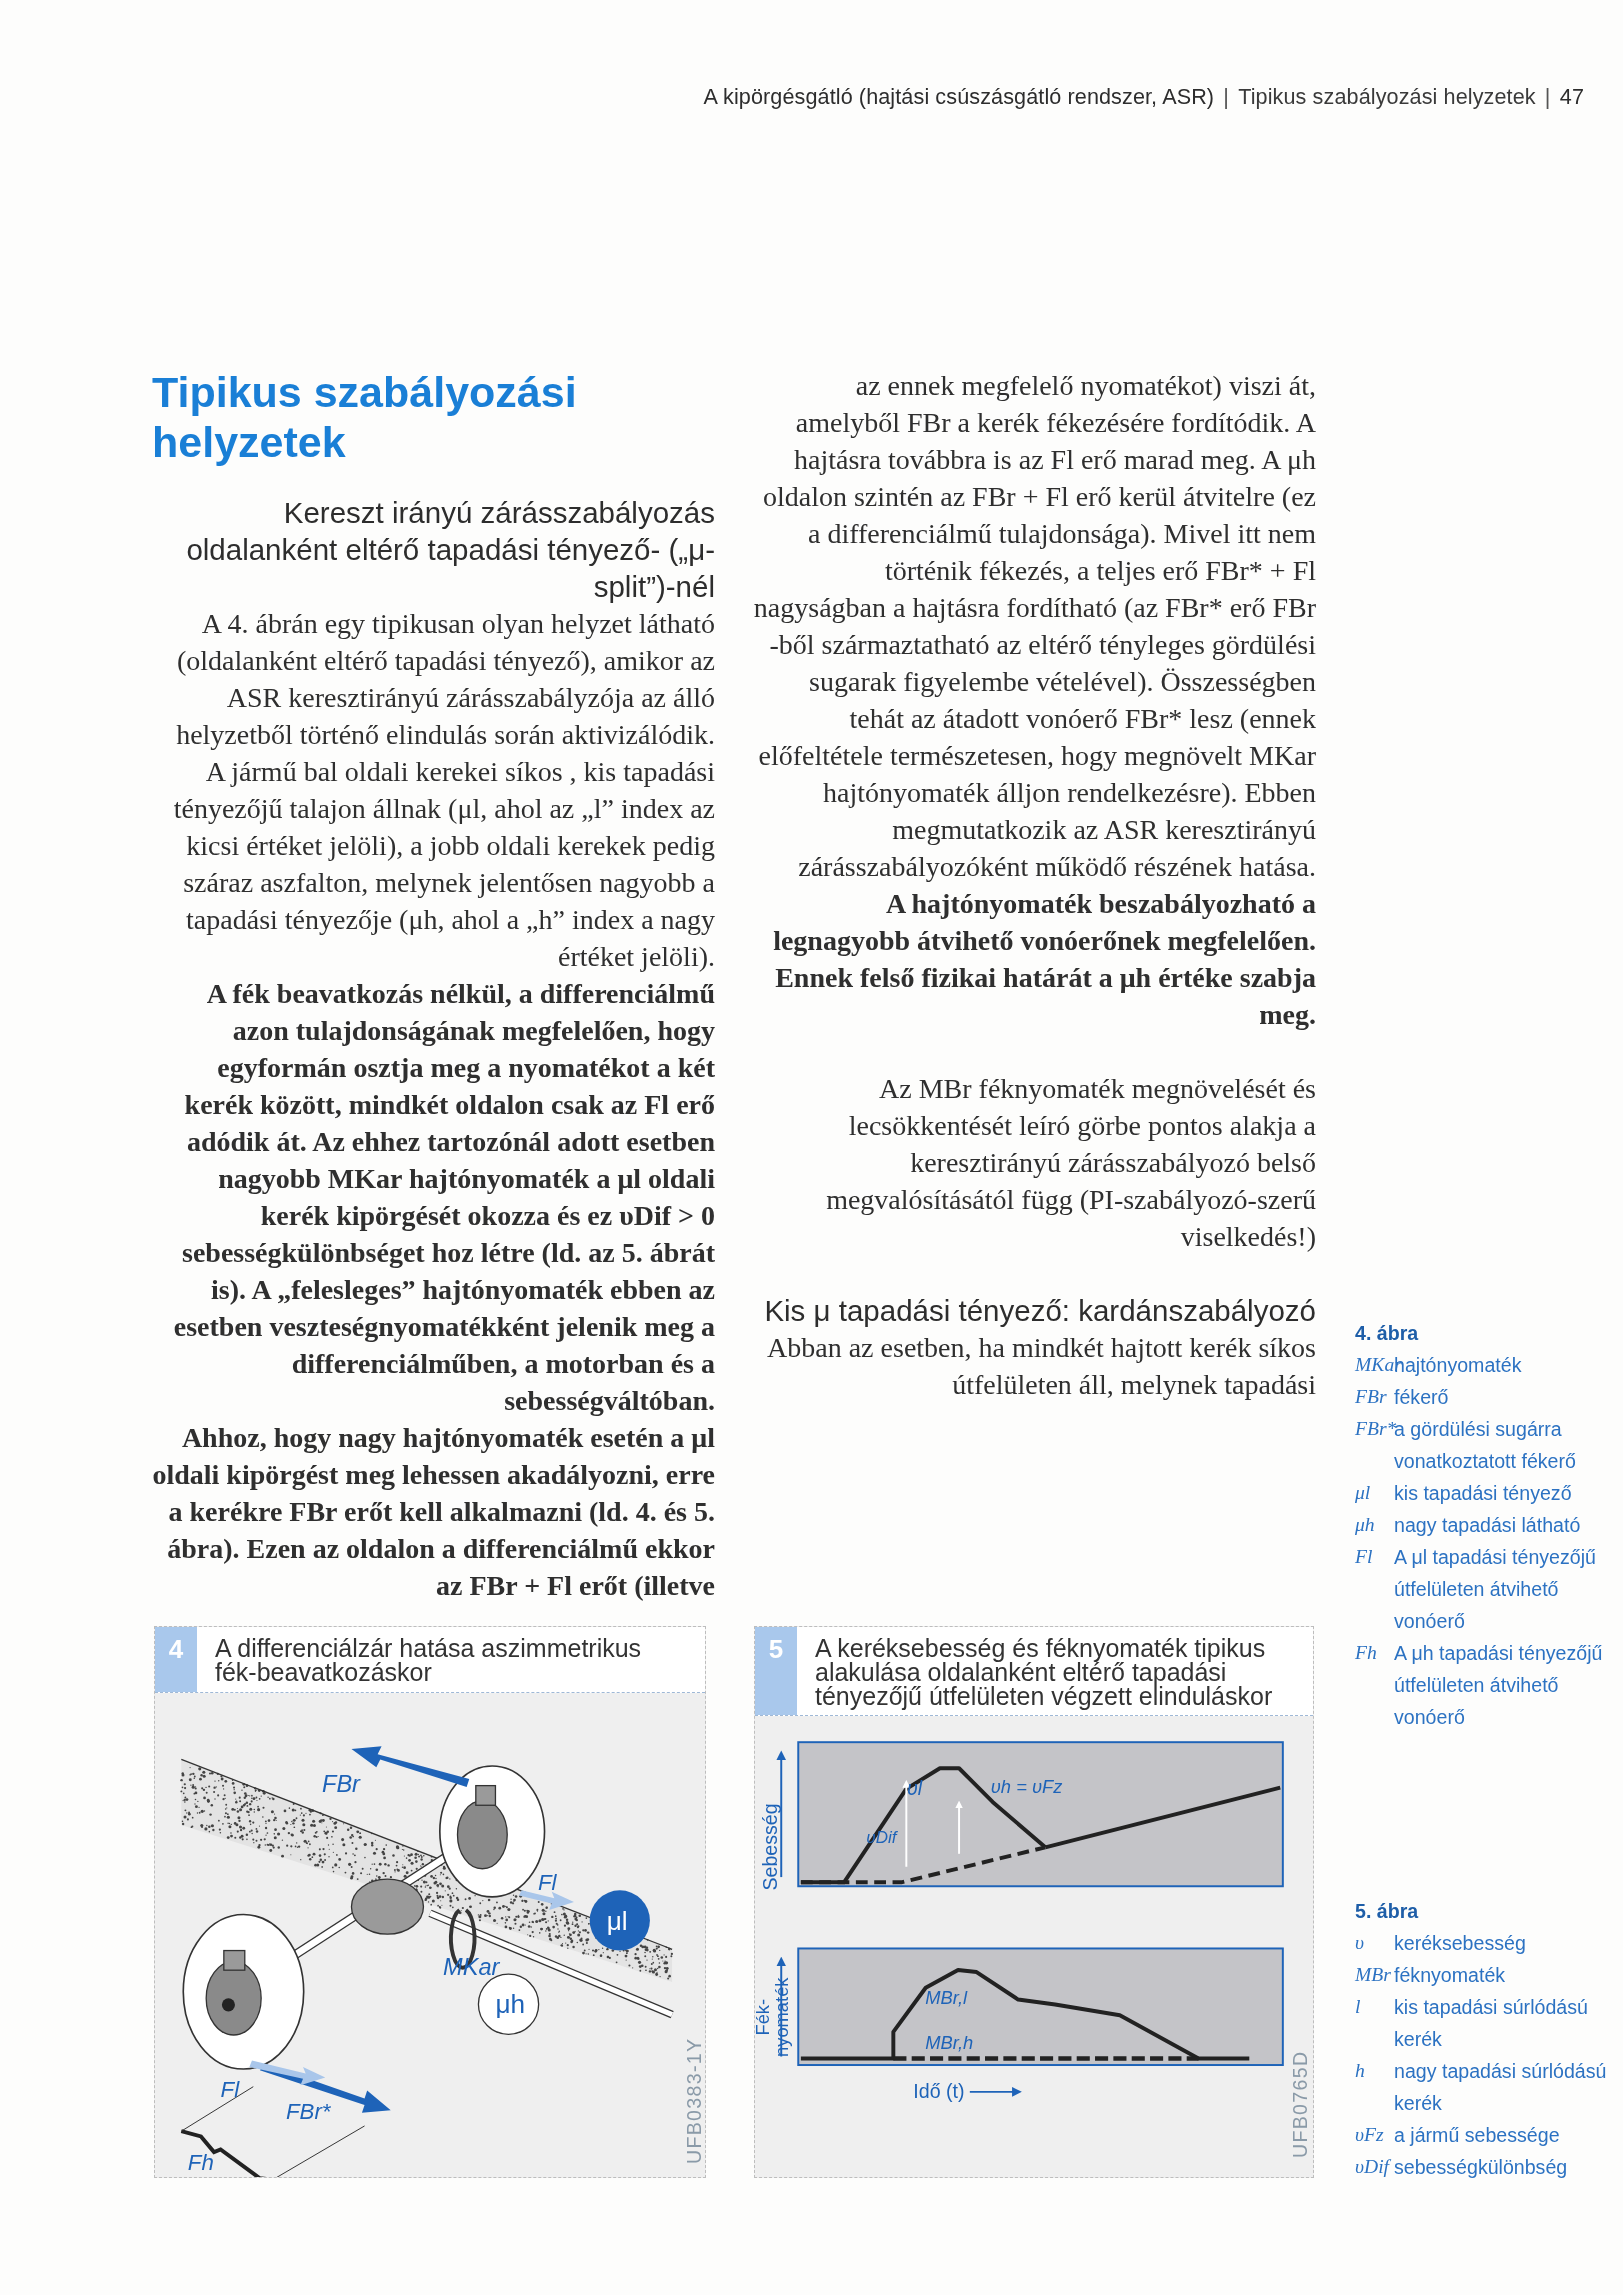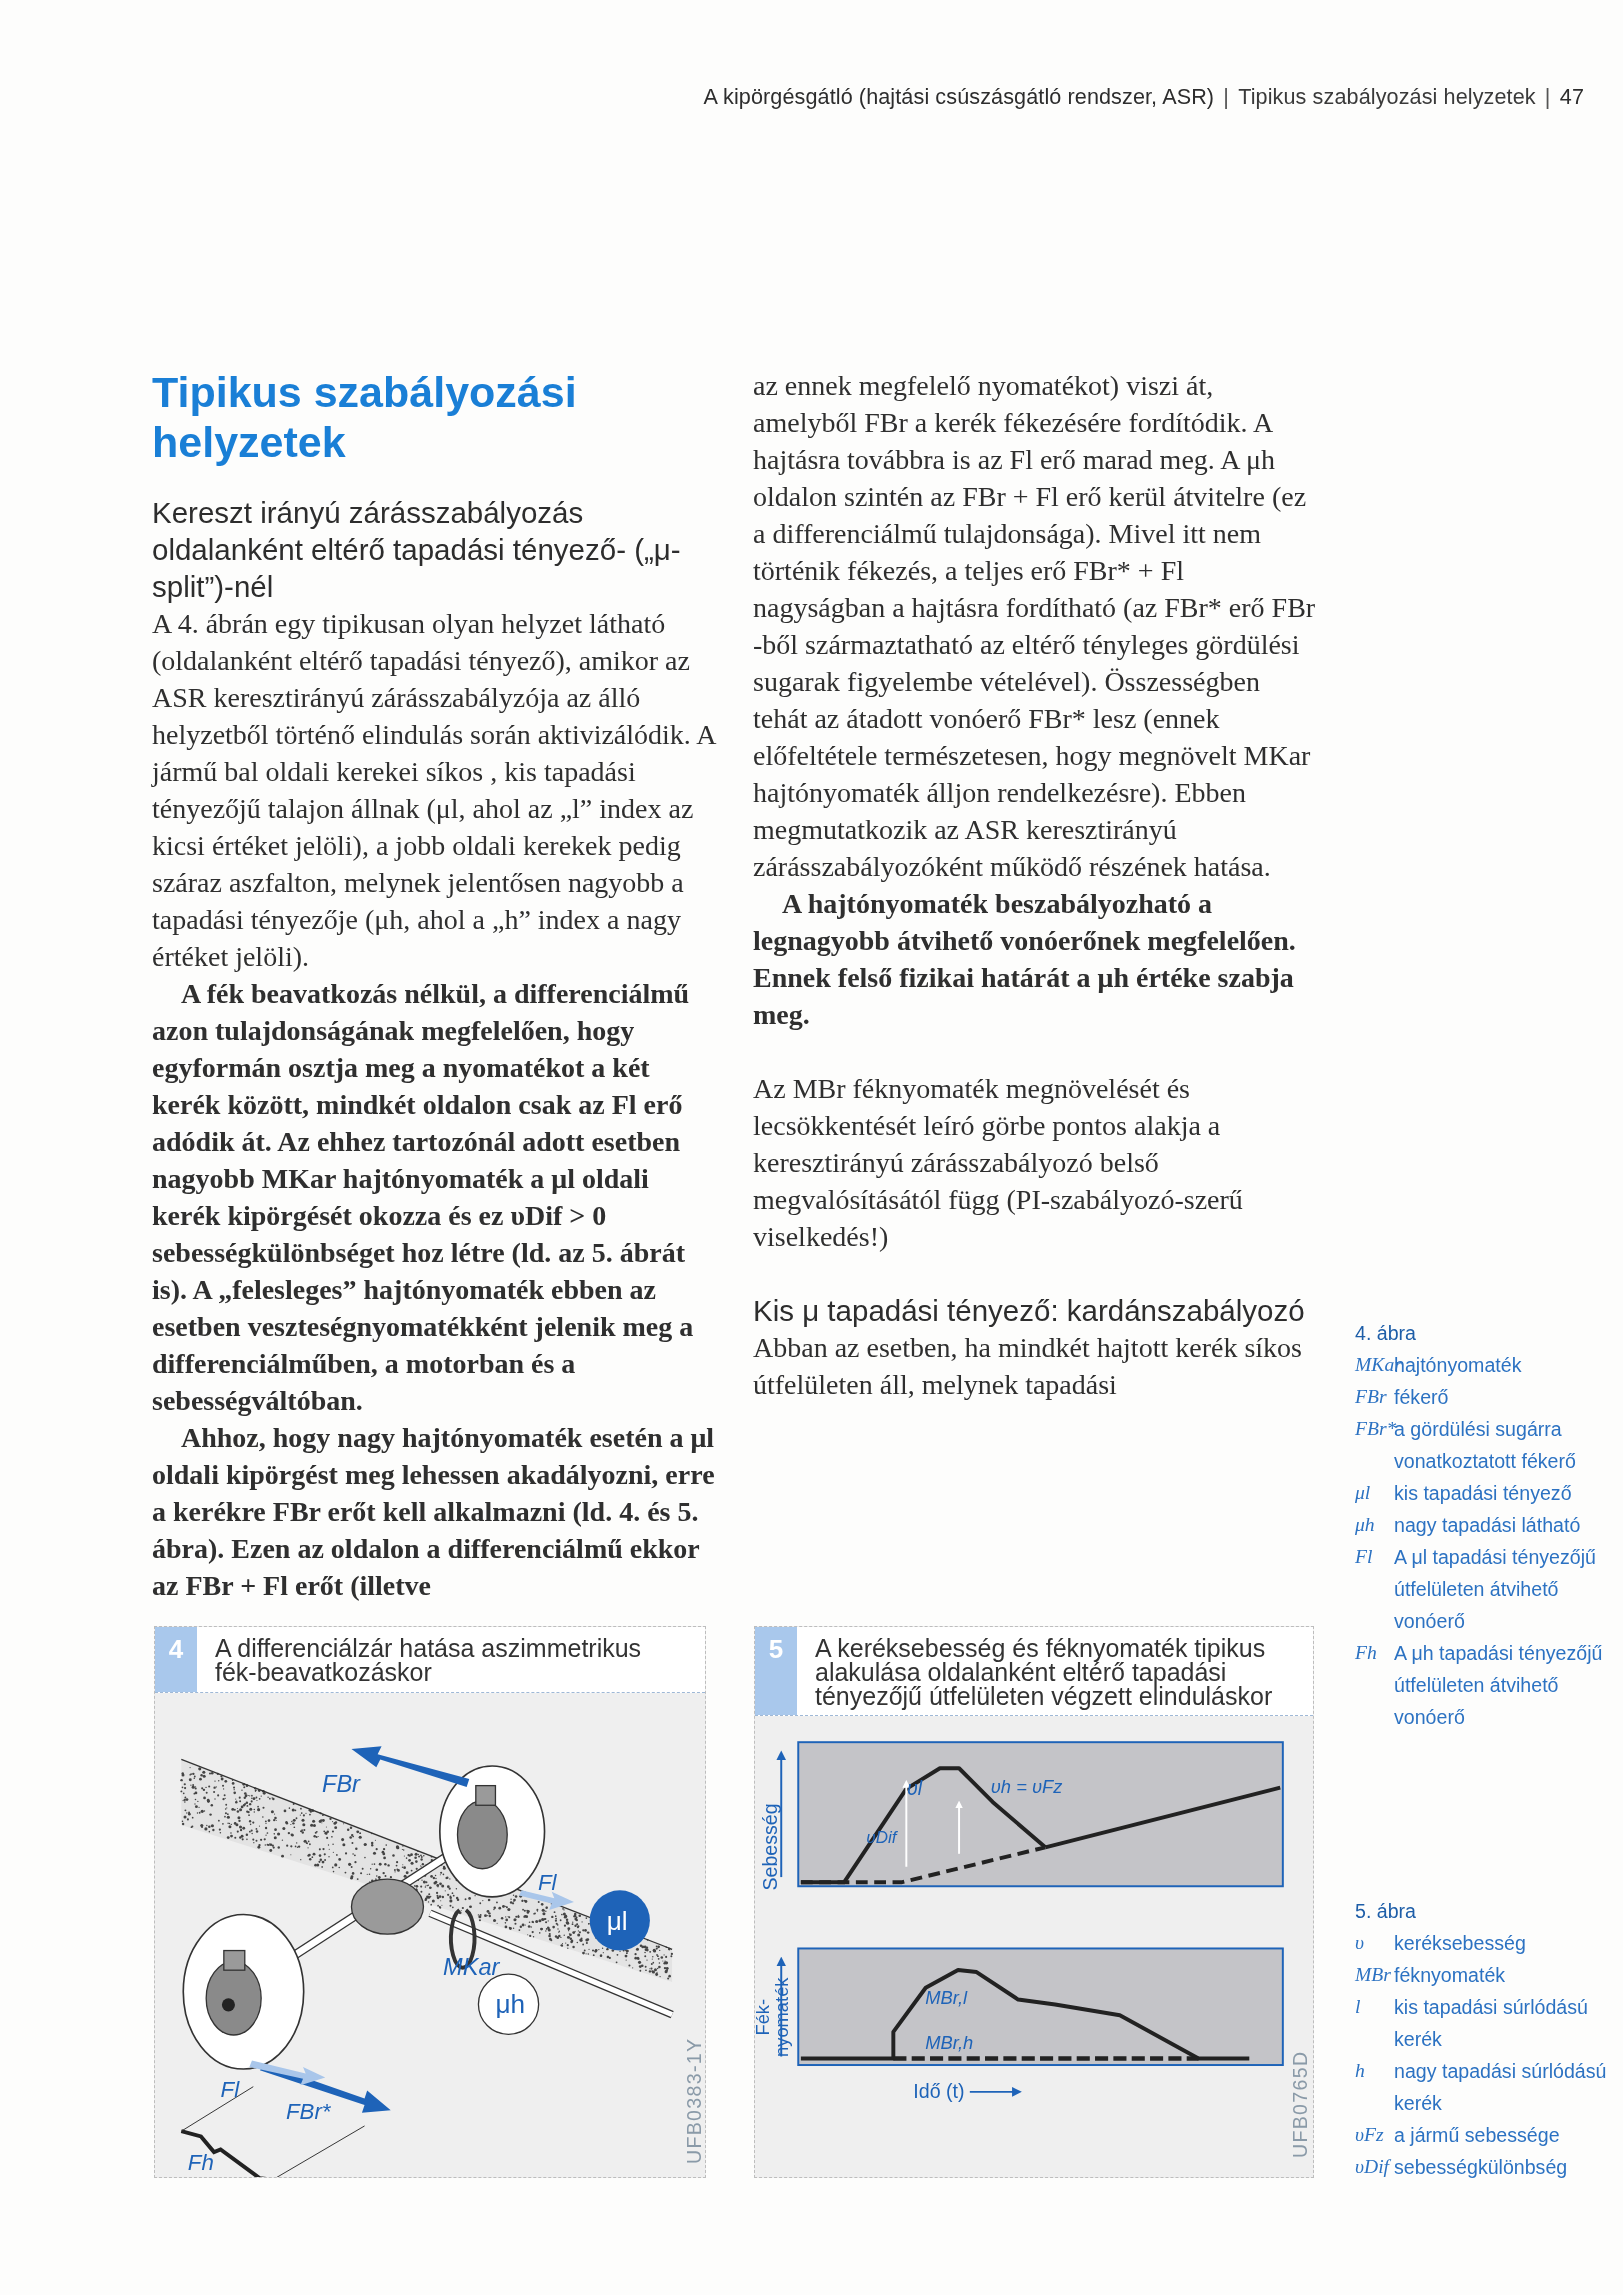--- a/index.html
+++ b/index.html
@@ -5,31 +5,31 @@
   html,body{margin:0;padding:0;background:#fdfdfc;}
   body{width:1623px;height:2295px;position:relative;overflow:hidden;
        font-family:"Liberation Serif","DejaVu Serif",serif;color:#2b2b2b;}
   .running-header{position:absolute;top:84px;right:39px;left:655px;text-align:right;
        font-family:"Liberation Sans","DejaVu Sans",sans-serif;font-size:21.6px;color:#3a3a3a;letter-spacing:0.1px;}
   .running-header b{font-weight:normal;color:#2d2d2d;}
   .running-header .sep{color:#555;margin:0 9.2px;font-weight:normal;}
   .section-title{position:absolute;left:152px;top:367px;width:537px;
        font-family:"Liberation Sans","DejaVu Sans",sans-serif;font-weight:bold;
        font-size:43px;line-height:50px;color:#1a7fd6;}
-  .col{position:absolute;font-size:28px;line-height:37px;color:#2f2f2f;}
+  .col{position:absolute;font-size:28px;line-height:37px;color:#2f2f2f;text-align:right;}
   .col p{margin:0;}
   .col p.indent{text-indent:29px;font-weight:bold;}
   .col .gap{height:37px;}
   .subhead{font-family:"Liberation Sans","DejaVu Sans",sans-serif;font-weight:normal;
        font-size:29.5px;line-height:37px;color:#2d2d2d;margin:0;}
   .col-left{left:152px;top:494px;width:563px;}
   .col-right{left:753px;top:367px;width:563px;}
   .legend{position:absolute;left:1355px;width:262px;font-family:"Liberation Sans","DejaVu Sans",sans-serif;
        font-size:19.6px;line-height:32px;color:#2c72c2;}
-  .legend .lh{font-weight:normal;color:#1e5ea8;}
+  .legend .lh{font-weight:bold;color:#1e5ea8;}
   .legend .row{display:flex;}
   .legend .sym{width:39px;flex:0 0 39px;font-family:"Liberation Serif","DejaVu Serif",serif;font-style:italic;}
   .legend .txt{flex:1;}
   .figure{position:absolute;border:1.3px dashed #bdbdbd;background:#efefef;}
   .fig-head{position:absolute;left:0;top:0;right:0;background:#fff;border-bottom:1.3px dashed #9fb8d6;}
   .fig-num{position:absolute;left:0;top:0;bottom:0;width:42px;background:#a9c8ec;color:#fff;
        font-family:"Liberation Sans","DejaVu Sans",sans-serif;font-weight:bold;font-size:26px;text-align:center;padding-top:6.5px;box-sizing:border-box;}
   .fig-cap{position:absolute;left:60px;top:9.2px;right:24px;font-family:"Liberation Sans","DejaVu Sans",sans-serif;
        font-size:25px;line-height:24px;color:#333;}
   .fig-body{position:absolute;left:0;right:0;bottom:0;}

